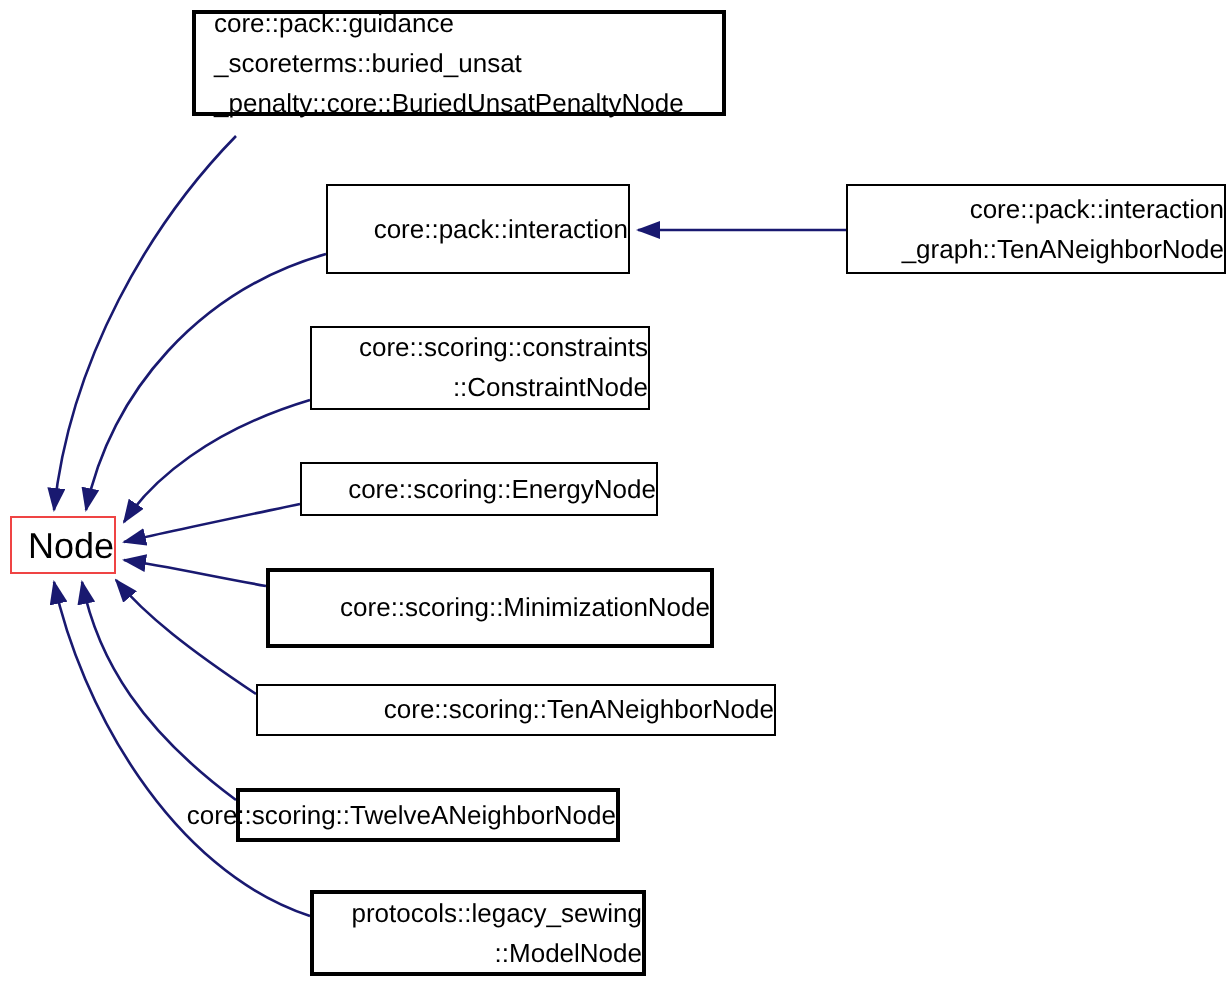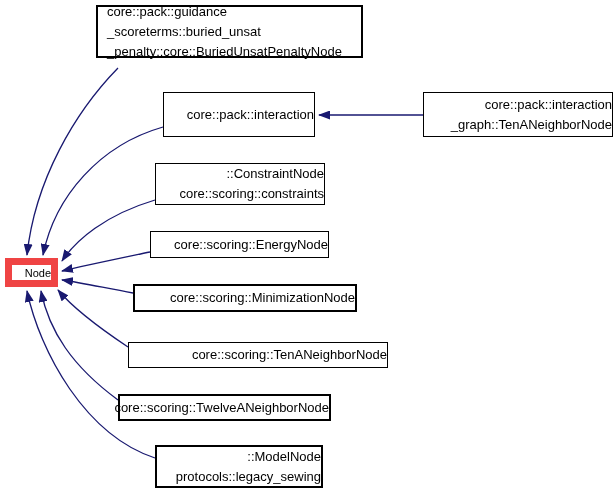--- a/index.html
+++ b/index.html
@@ -36,22 +36,22 @@
     white-space: nowrap;
     text-align: center;
   }
   .box.thick { border-width: 2px; }
   .box.left-align {
     align-items: flex-start;
     text-align: left;
     padding-left: 9px;
   }
   .box.root {
-    border: 7px solid #ef4444;
-    font-size: 11px;
+    border: 1px solid #ef4444;
+    font-size: 18px;
   }
 </style>
 </head>
 <body>
 
 <div class="canvas">
 
   <svg class="edges-svg" viewBox="0 0 616 496" xmlns="http://www.w3.org/2000/svg">
     <defs>
       <marker id="arrow" markerUnits="userSpaceOnUse" markerWidth="12" markerHeight="9" refX="11" refY="4.5" orient="auto">
@@ -82,38 +82,38 @@
   <div class="box" style="left:163px; top:92px; width:152px; height:45px;">
     <span>core::pack::interaction</span>
   </div>
 
   <div class="box" style="left:423px; top:92px; width:190px; height:45px;">
     <span>core::pack::interaction</span>
     <span>_graph::TenANeighborNode</span>
   </div>
 
   <div class="box" style="left:155px; top:163px; width:170px; height:42px;">
+    <span>core::scoring::constraints</span>
     <span>::ConstraintNode</span>
-    <span>core::scoring::constraints</span>
   </div>
 
   <div class="box" style="left:150px; top:231px; width:179px; height:27px;">
     <span>core::scoring::EnergyNode</span>
   </div>
 
-  <div class="box thick" style="left:133px; top:284px; width:224px; height:28px;">
+  <div class="box thick" style="left:133px; top:284px; width:224px; height:40px;">
     <span>core::scoring::MinimizationNode</span>
   </div>
 
   <div class="box" style="left:128px; top:342px; width:260px; height:26px;">
     <span>core::scoring::TenANeighborNode</span>
   </div>
 
-  <div class="box thick" style="left:118px; top:394px; width:213px; height:27px;">
+  <div class="box thick" style="left:118px; top:394px; width:192px; height:27px;">
     <span>core::scoring::TwelveANeighborNode</span>
   </div>
 
   <div class="box thick" style="left:155px; top:445px; width:168px; height:43px;">
+    <span>protocols::legacy_sewing</span>
     <span>::ModelNode</span>
-    <span>protocols::legacy_sewing</span>
   </div>
 
 </div>
 
 </body></html>

